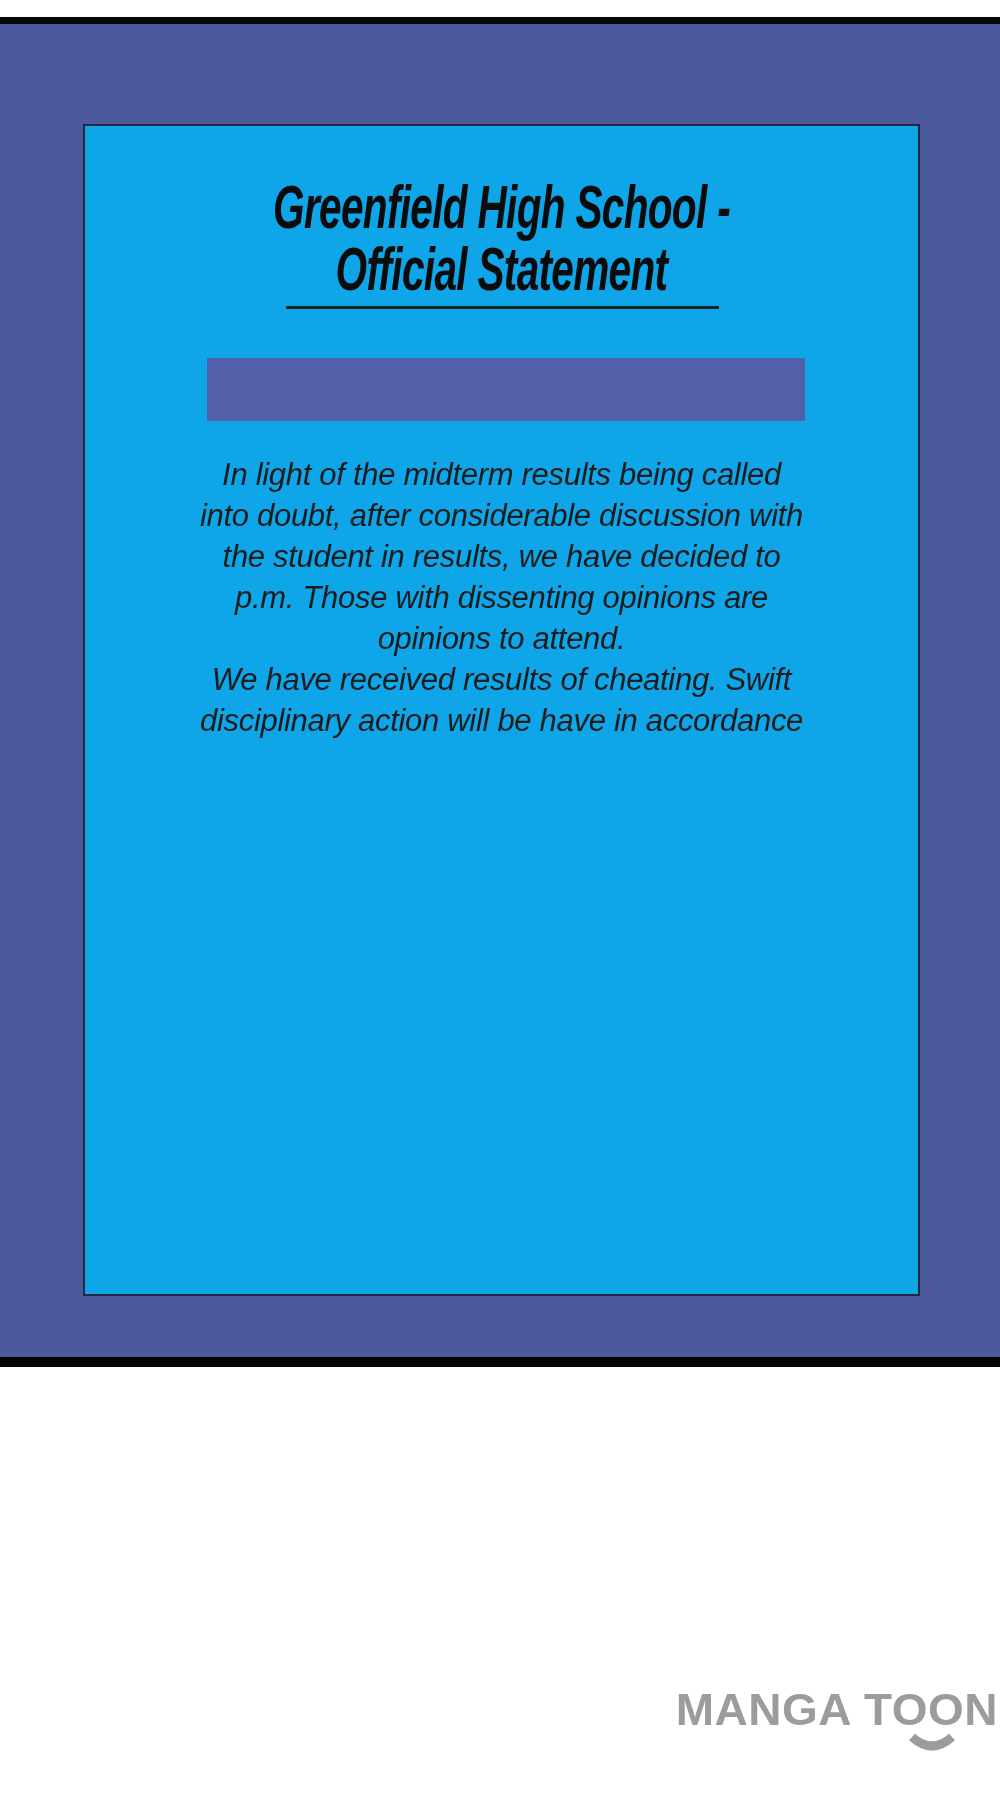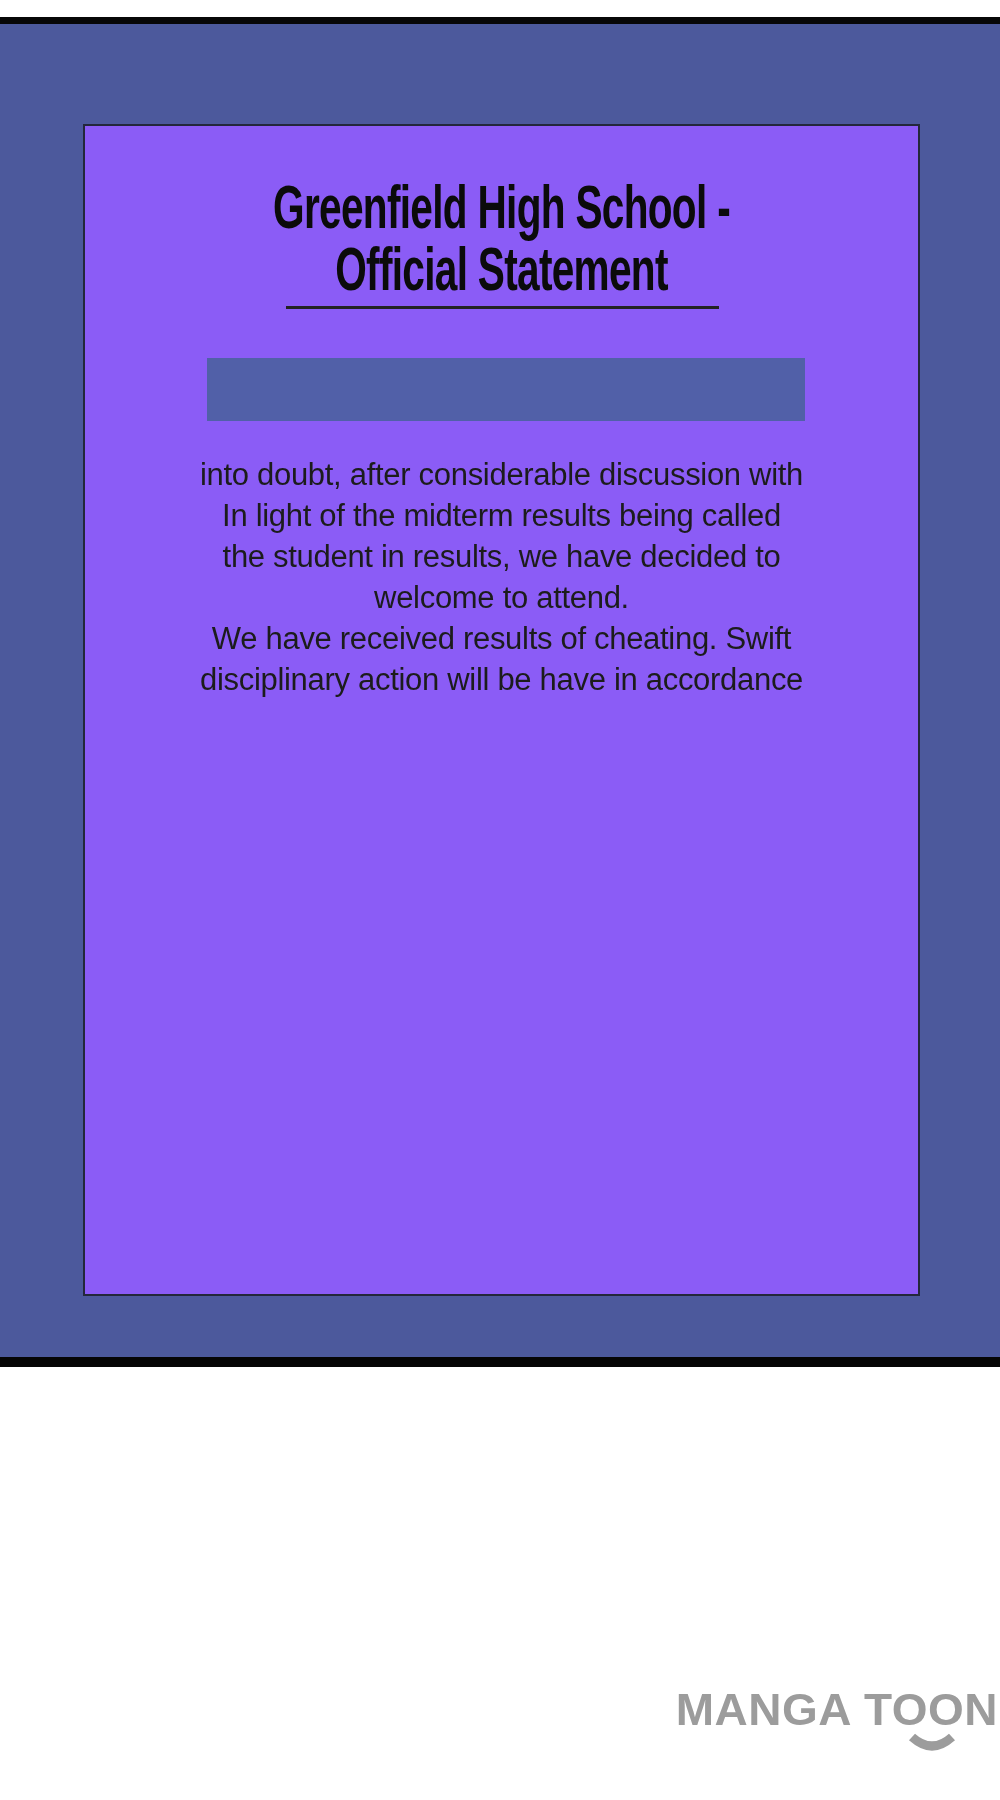--- a/index.html
+++ b/index.html
@@ -27,22 +27,23 @@
   .blue-panel {
     position: absolute;
     left: 0; top: 24px;
     width: 100%; height: 1333px;
     background: var(--panel-blue);
   }
   .statement-card {
     position: absolute;
     left: 83px; top: 100px;   
     width: 837px; height: 1172px;
-    background: #8b5cf6;
+    background: #0ea5e9;
     border: 2px solid #23283b;
+    font-style: italic;
   }
   .title-block {
     position: absolute;
     top: 50px; left: 0;
     width: 100%;
     text-align: center;
   }
   .title-line {
     font-size: 58px;
     line-height: 62px;
@@ -133,24 +134,25 @@
       <div class="title-block">
         <div class="title-line">Greenfield High School -</div>
         <div class="title-line">Official Statement</div>
       </div>
 
       <div class="title-underline"></div>
 
       <div class="redacted-bar"></div>
 
       <div class="notice-block">
+        <div class="notice-line">In light of the midterm results being called</div>
         <div class="notice-line">into doubt, after considerable discussion with</div>
-        <div class="notice-line">In light of the midterm results being called</div>
         <div class="notice-line">the student in results, we have decided to</div>
-        <div class="notice-line">welcome to attend.</div>
+        <div class="notice-line">p.m. Those with dissenting opinions are</div>
+        <div class="notice-line">opinions to attend.</div>
         <div class="notice-line">We have received results of cheating. Swift</div>
         <div class="notice-line">disciplinary action will be have in accordance</div>
       </div>
 
     </div>
   </div>
 
   <div class="bar-bottom-black"></div>
 
   <div class="mangatoon-watermark">

